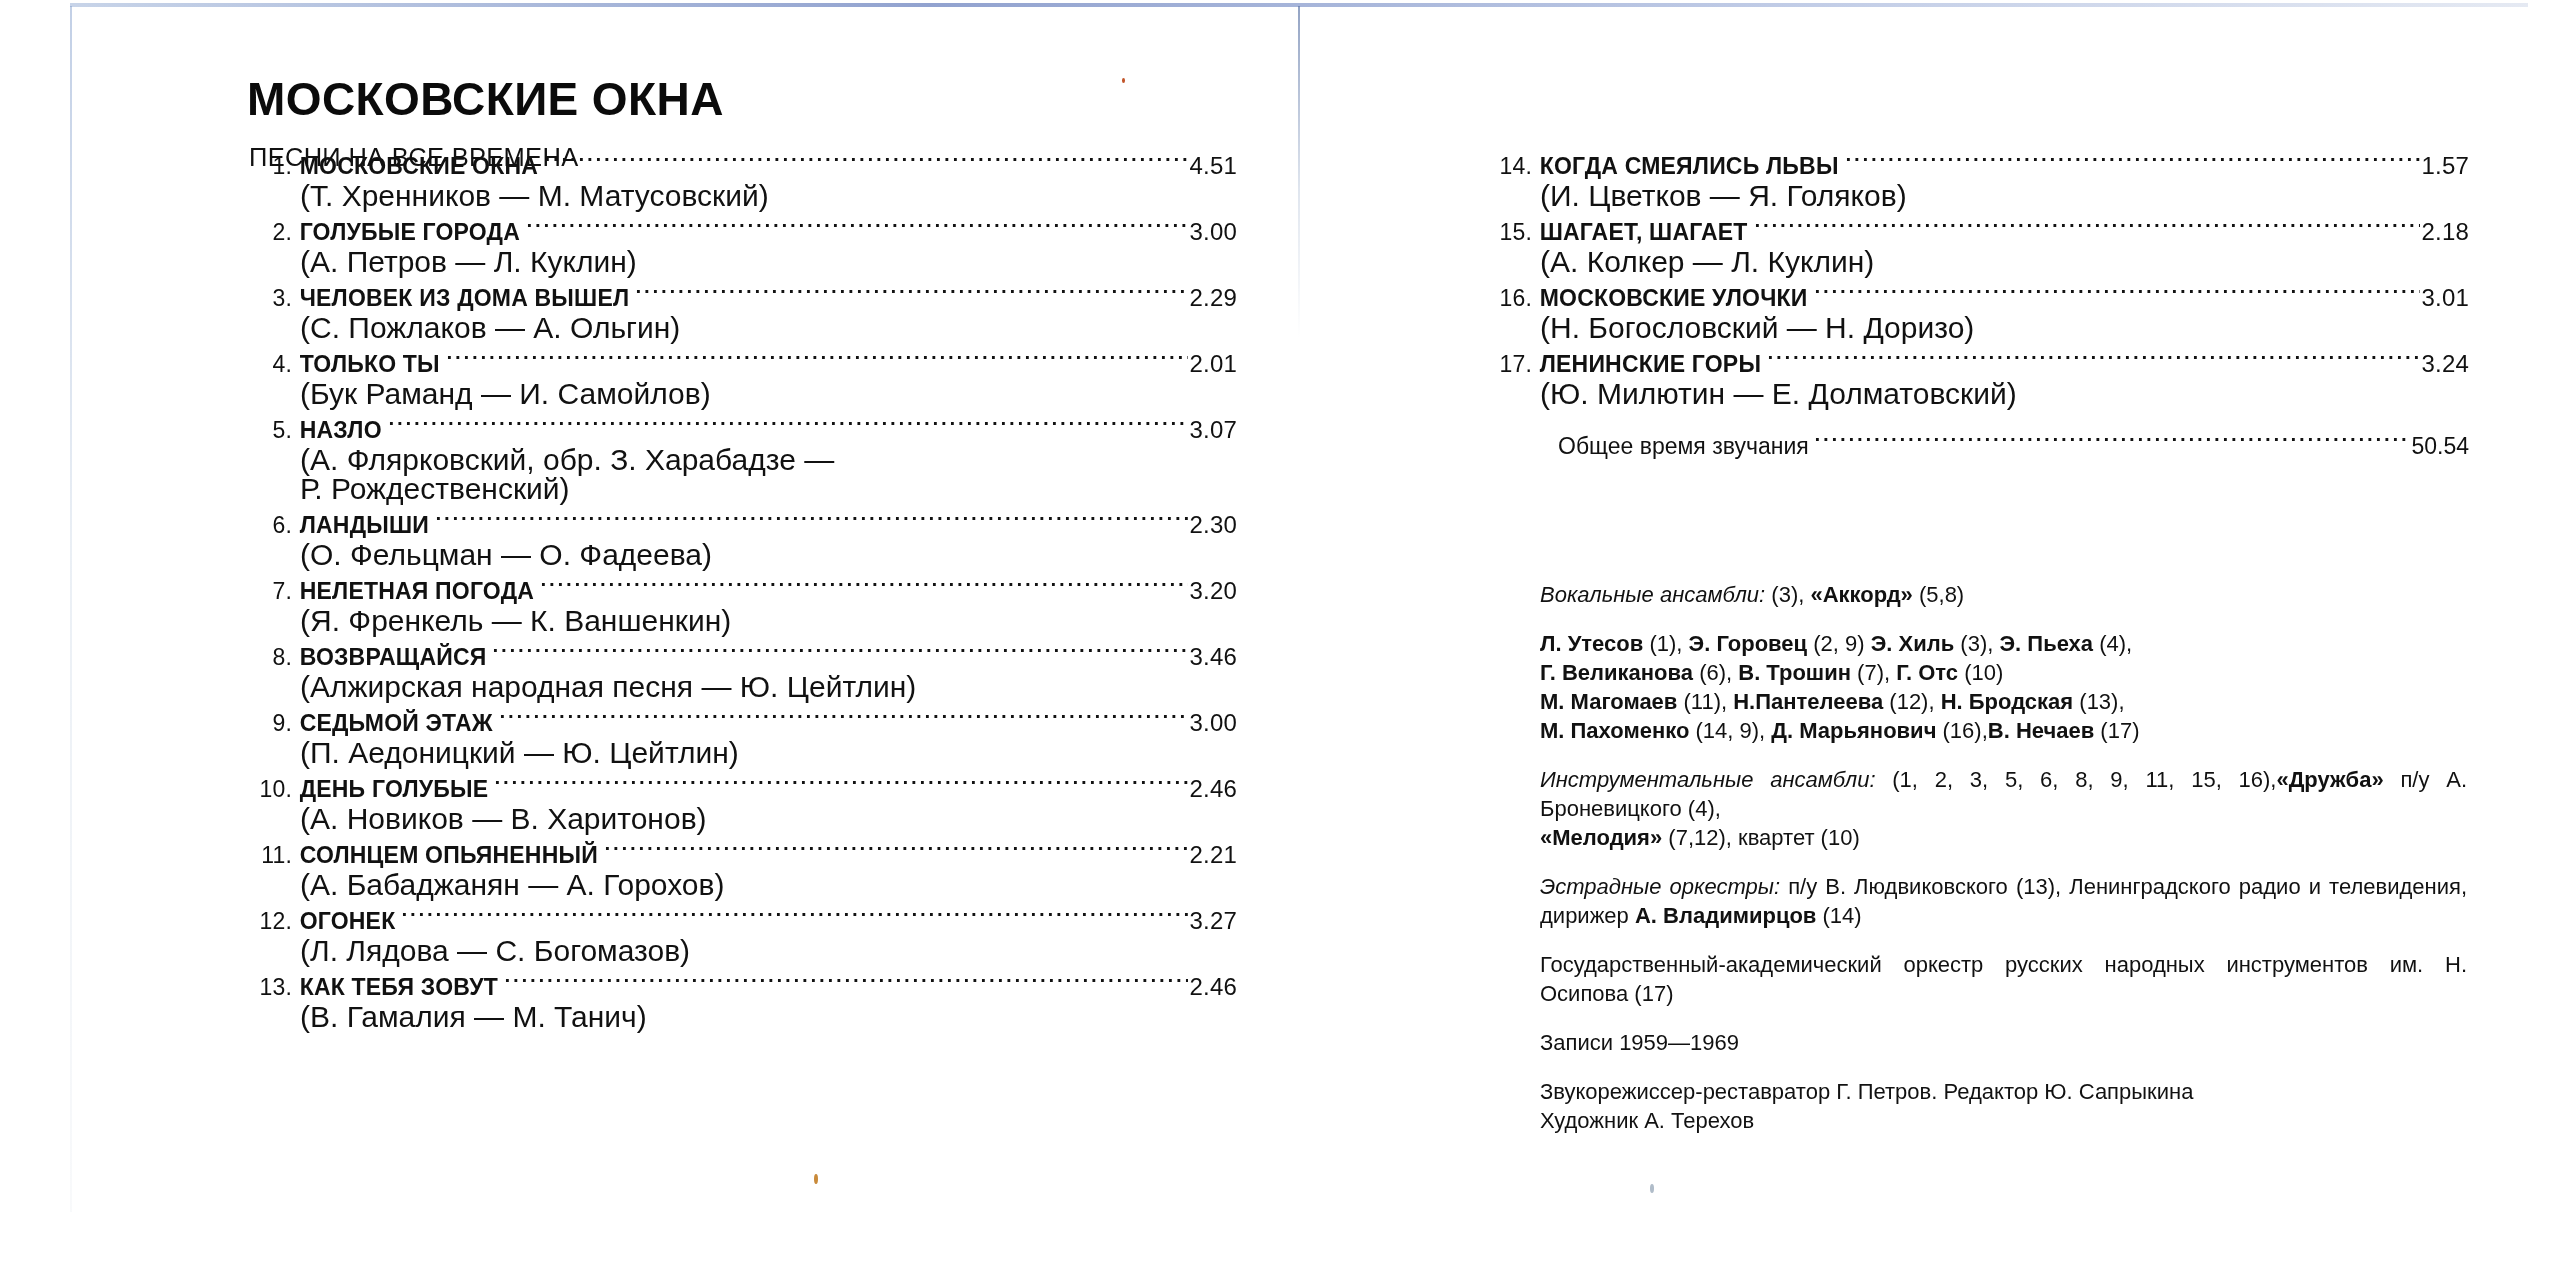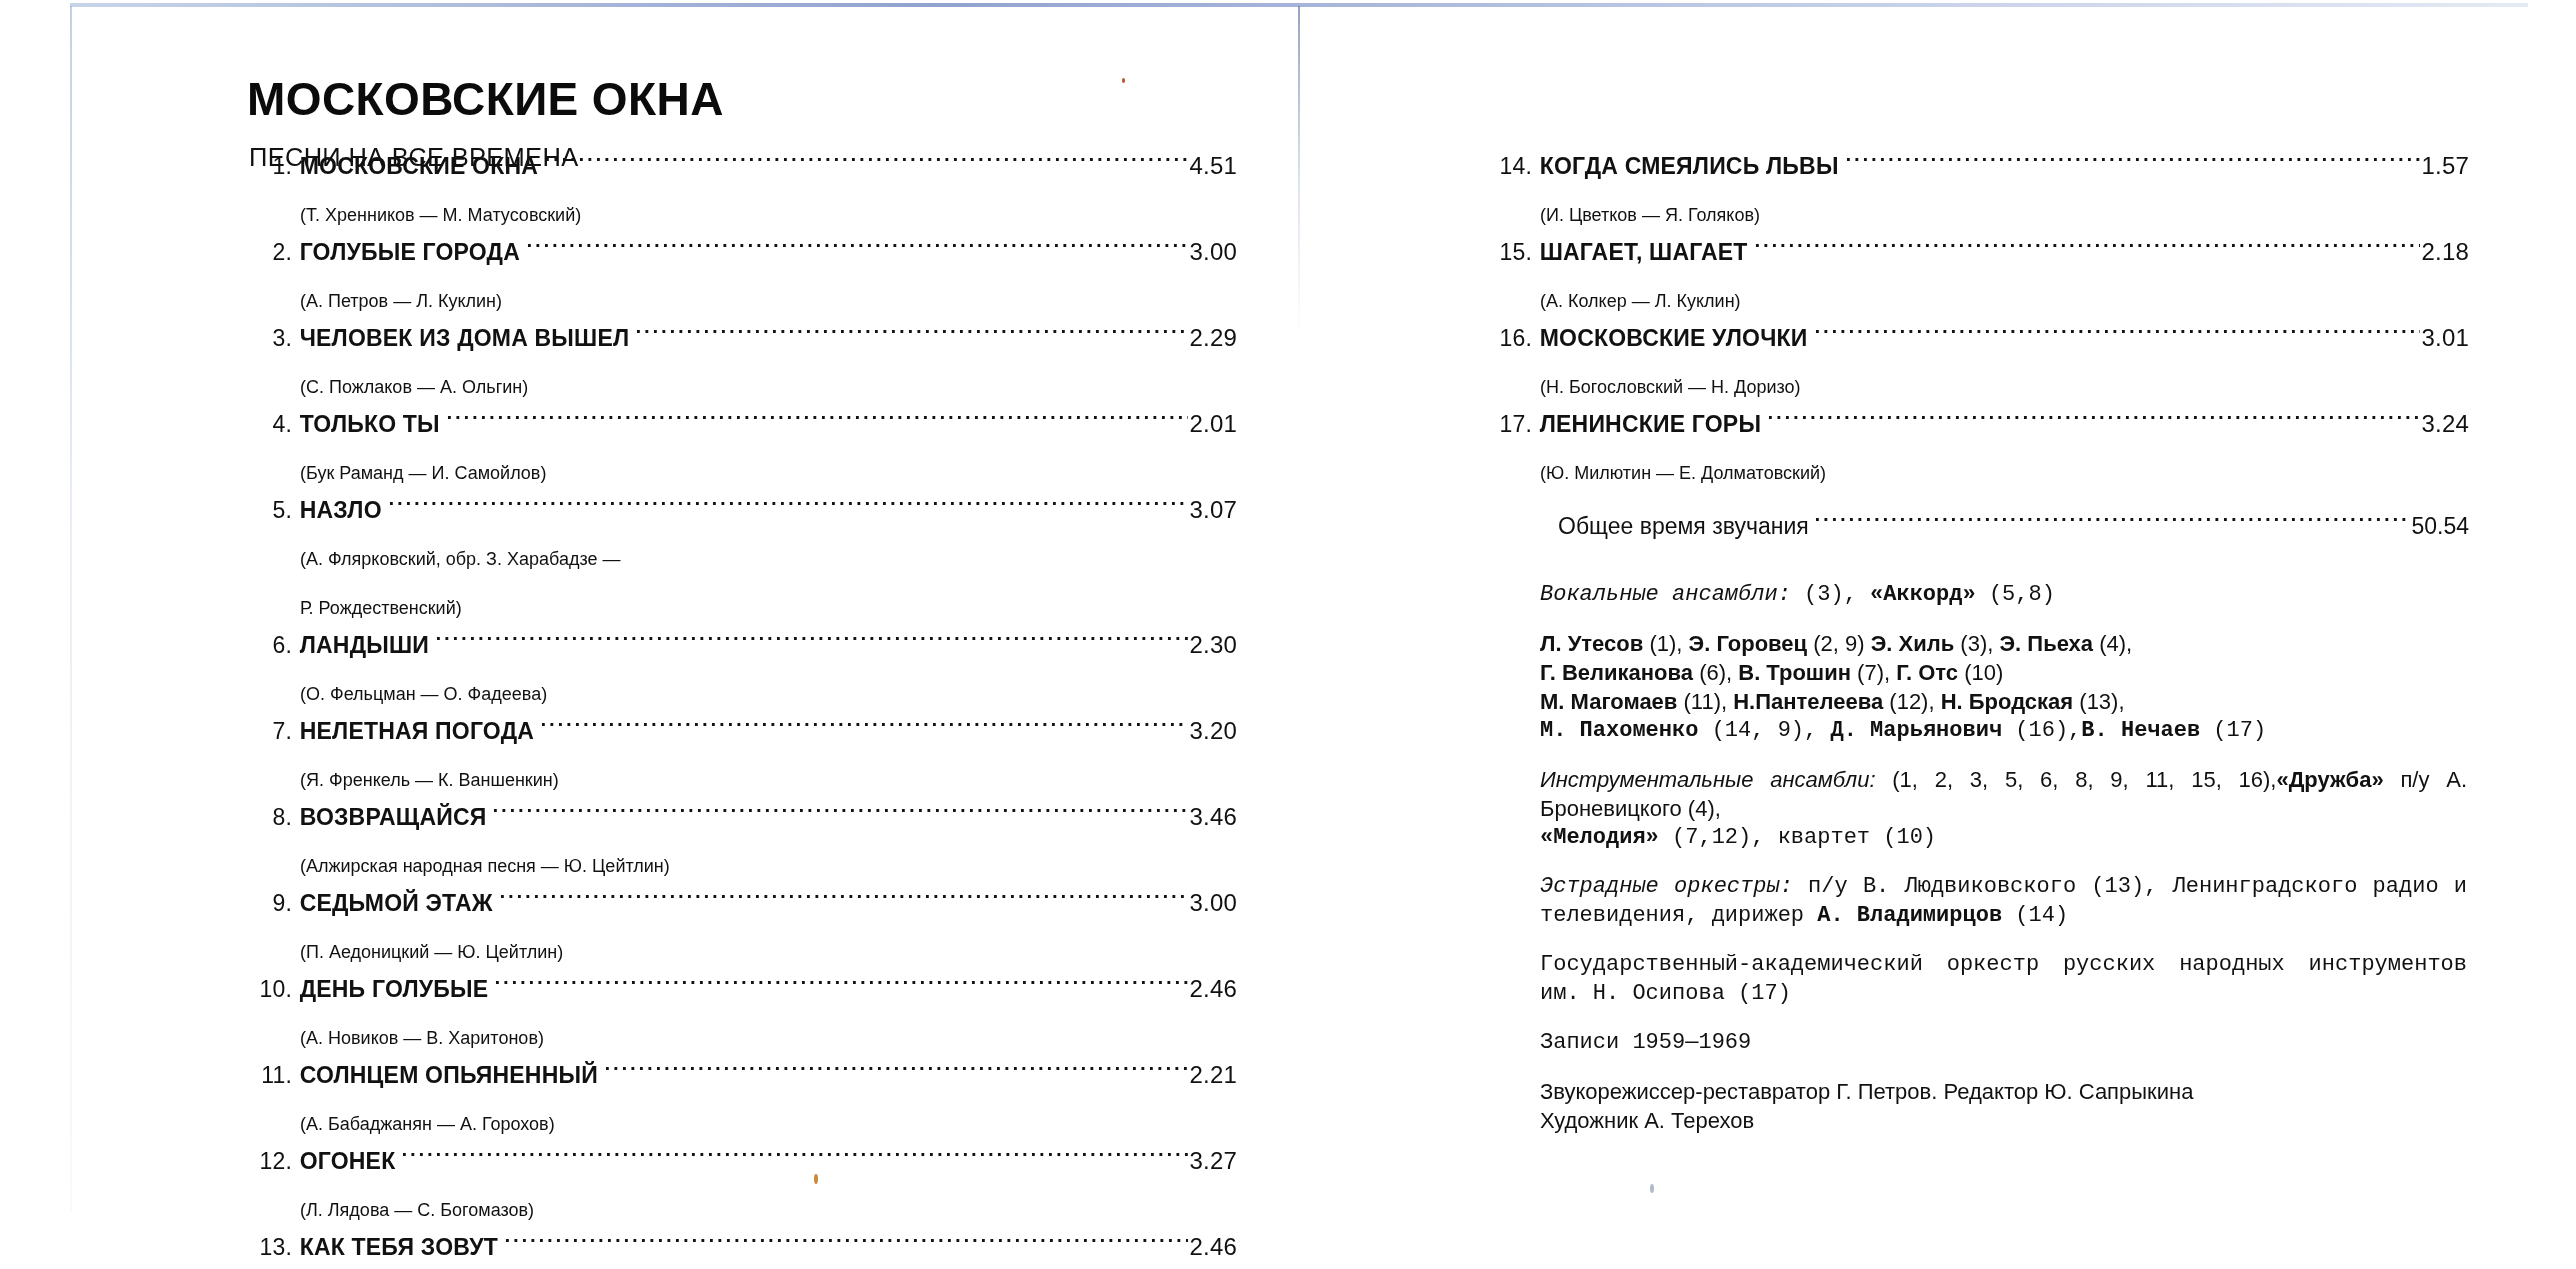--- a/index.html
+++ b/index.html
@@ -65,23 +65,22 @@
     flex:1 1 auto;overflow:hidden;
     height:23px;position:relative;top:-3.1px;
     background-image:radial-gradient(circle at 2.3px 50%, #121212 1.5px, rgba(0,0,0,0) 1.8px);
     background-size:8.5px 100%;background-repeat:repeat-x;background-position:0 72%;
   }
   .t-time{
     flex:0 0 auto;text-align:right;font-size:24px;font-weight:normal;
     padding-left:1.5px;letter-spacing:0.2px;
   }
   .t-credit{
-    font-size:18px;line-height:29px;margin-left:68px;white-space:nowrap;
+    font-size:30px;line-height:29px;margin-left:68px;white-space:nowrap;
     font-weight:normal;
-    margin-top:20px;
   }
   .t-credit.cont{margin-left:68px;}
 
   .tracks{position:absolute;}
   .tracks-left{left:232px;top:151px;width:1005px;}
   .tracks-right{left:1472px;top:151px;width:997px;}
 
   .track{margin-bottom:7px;}
 
   
@@ -96,21 +95,21 @@
     background-size:8.5px 100%;background-repeat:repeat-x;background-position:0 72%;
   }
   .total-time{flex:0 0 auto;padding-left:1.5px;}
 
   
   .credits{
     position:absolute;left:1540px;top:580px;width:927px;
     font-size:22px;line-height:29px;color:#111;
   }
   .credits p{margin:0 0 0 0;}
-  .credits .para{margin-bottom:20px;font-family:Liberation Mono, monospace;}
+  .credits .para{margin-bottom:20px;}
   .lbl-italic{font-style:italic;font-weight:normal;}
   .b{font-weight:bold;}
   .justify{text-align:justify;text-justify:inter-word;}
   .credits .tight{line-height:29px;}
 </style>
 </head>
 <body>
 
 <div class="sheet">
 

